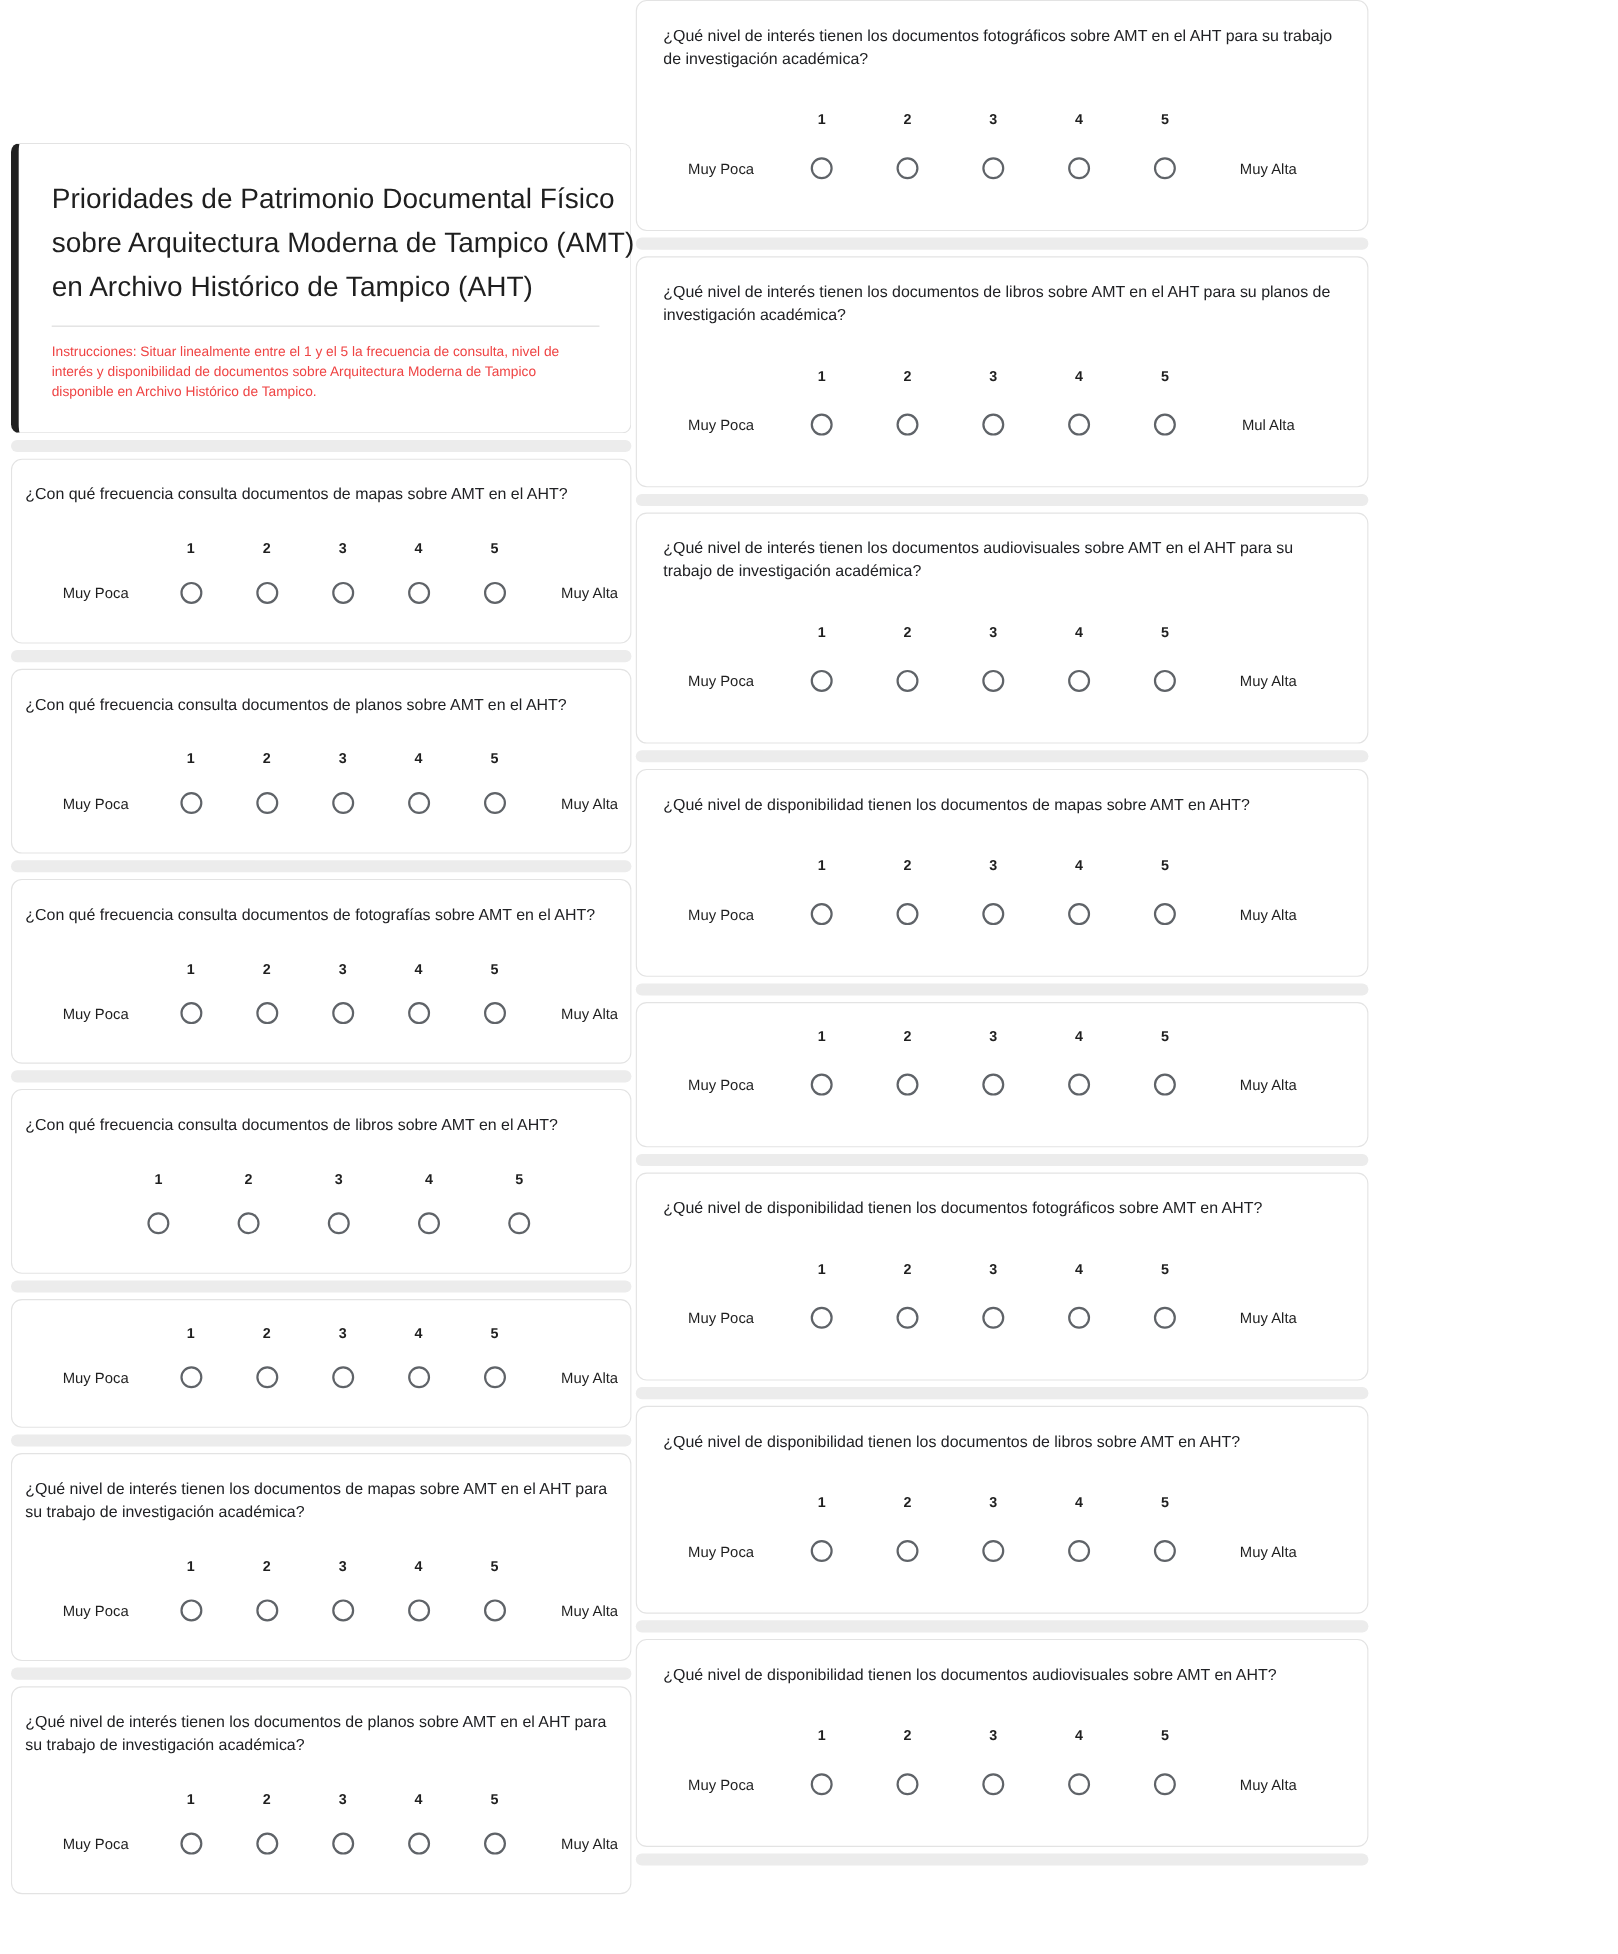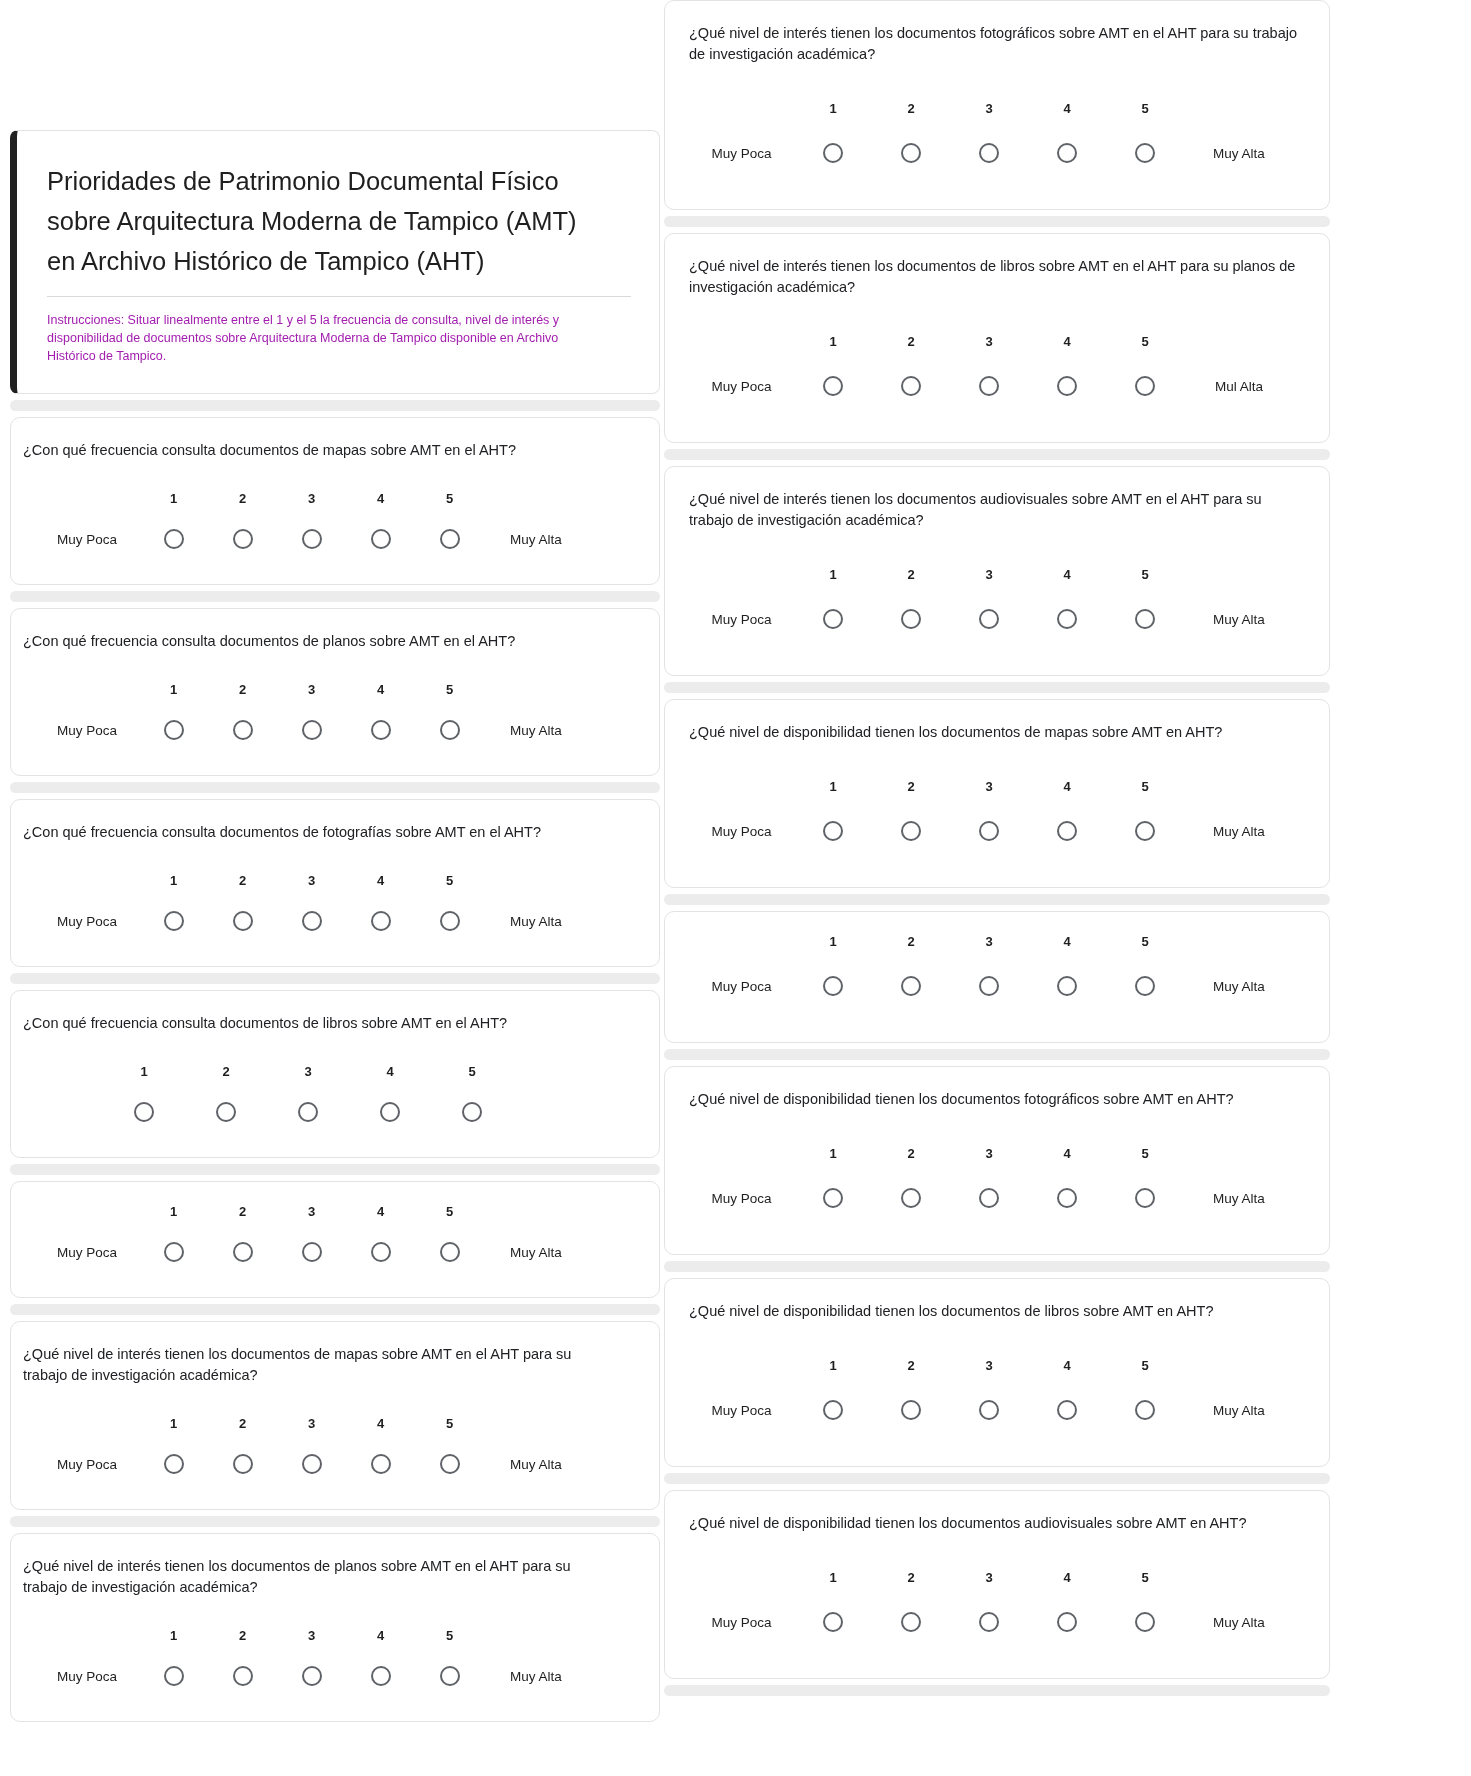--- a/index.html
+++ b/index.html
@@ -10,30 +10,30 @@
     --card-border:#e3e3e3;
   }
   *{box-sizing:border-box;}
   html,body{margin:0;padding:0;}
   body{
     width:1471px;height:1776px;overflow:hidden;background:#ffffff;
     font-family:"Liberation Sans","DejaVu Sans",sans-serif;color:var(--ink);
   }
   .page{display:flex;gap:4px;padding-left:10px;align-items:flex-start;}
   .col{display:block;}
-  .col-left{width:650px;padding-top:130px;}
+  .col-left{width:564px;padding-top:130px;}
   .col-right{width:666px;padding-top:0;}
   .card{background:#fff;border:1px solid var(--card-border);border-radius:10px;}
   .sep{height:11px;background:var(--sep);border-radius:7px;margin:6px 0;}
   
   .title-card{border-left:7px solid var(--accent);border-radius:8px;padding:30px 28px 28px 30px;}
   .form-title{margin:0;font-size:25.5px;line-height:40px;font-weight:400;color:#1f1f1f;}
   .form-title .tline{display:block;white-space:nowrap;}
   .title-divider{border:0;border-top:1px solid #d9d9d9;margin:15px 0 14px;}
-  .instructions{margin:0;font-size:12.5px;line-height:18px;font-weight:500;color:#a21caf;max-width:545px;}
+  .instructions{margin:0;font-size:12.5px;line-height:18px;font-weight:500;color:#ef4444;max-width:545px;}
   
   .q-card{padding:22px 12px 34px;}
   .col-right .q-card{padding:22px 24px 45px;}
   .q-text{font-size:14.5px;line-height:21px;font-weight:500;margin-bottom:30px;max-width:560px;}
   .col-right .q-text{margin-bottom:36px;max-width:620px;}
   .srow{display:grid;align-items:center;}
   .col-left .srow{grid-template-columns:104px repeat(5,69px) 104px;margin-left:12px;}
   .col-left .q-card.wide-left .srow{grid-template-columns:80px repeat(5,82px) 80px;margin-left:0;}
   .col-right .srow{grid-template-columns:105px repeat(5,78px) 110px;}
   .nrow{margin-bottom:22px;}

